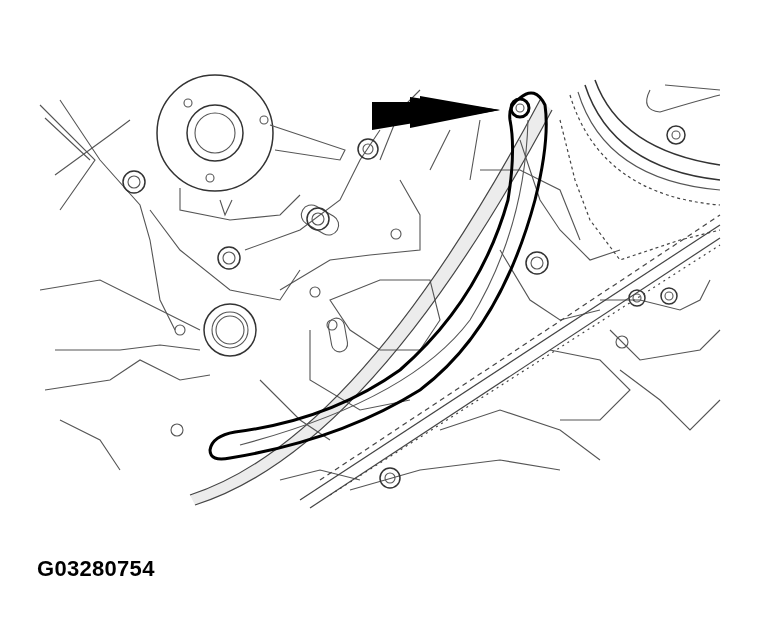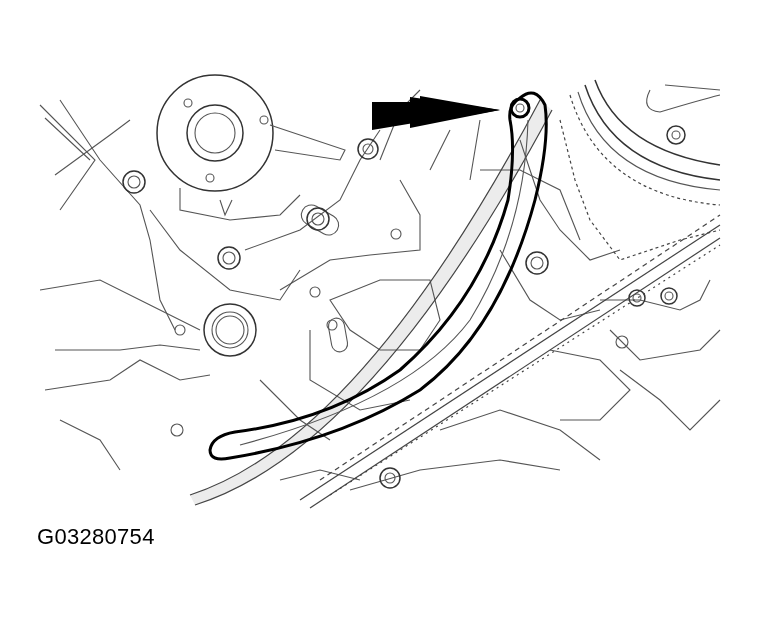--- a/index.html
+++ b/index.html
@@ -5,22 +5,22 @@
     html, body { margin: 0; padding: 0; background: #ffffff; }
     body { width: 759px; height: 620px; position: relative; overflow: hidden;
            font-family: "Liberation Sans", sans-serif; }
     #figure { position: absolute; left: 0; top: 0; width: 759px; height: 620px; }
     .thin { fill: none; stroke: #555; stroke-width: 1.1; }
     .med  { fill: none; stroke: #333; stroke-width: 1.5; }
     .bold { fill: none; stroke: #000; stroke-width: 3; stroke-linejoin: round; stroke-linecap: round; }
     .chain { fill: none; stroke: #444; stroke-width: 1.2; }
     .link { fill: #666; stroke: none; }
     .figure-id {
-      position: absolute; left: 37px; top: 524px;
-      font-size: 22px; font-weight: normal; color: #000; letter-spacing: 0.3px;
+      position: absolute; left: 37px; top: 556px;
+      font-size: 22px; font-weight: bold; color: #000; letter-spacing: 0.3px;
     }
   </style>
 </head>
 <body>
 
 <svg id="figure" viewBox="0 0 759 620" xmlns="http://www.w3.org/2000/svg">
 
   <g>
     <path class="thin" d="M40 105 L95 160 L60 210 M45 118 L90 160 M55 175 L110 135 L130 120"></path>
     <path class="thin" d="M60 100 L100 160 L140 205 L150 240 L160 300 L175 330"></path>

